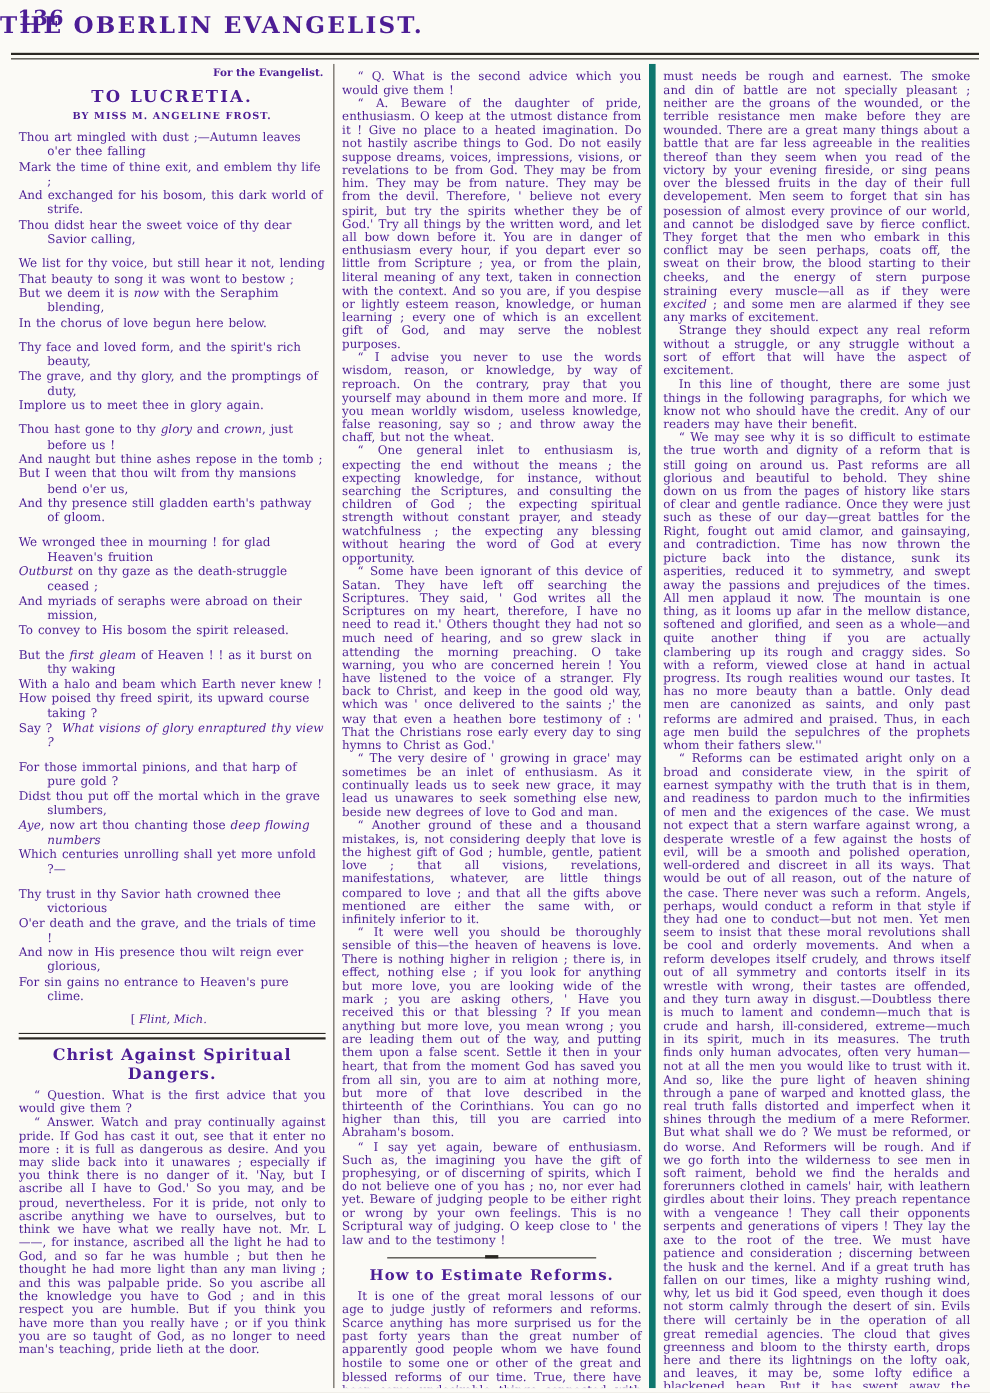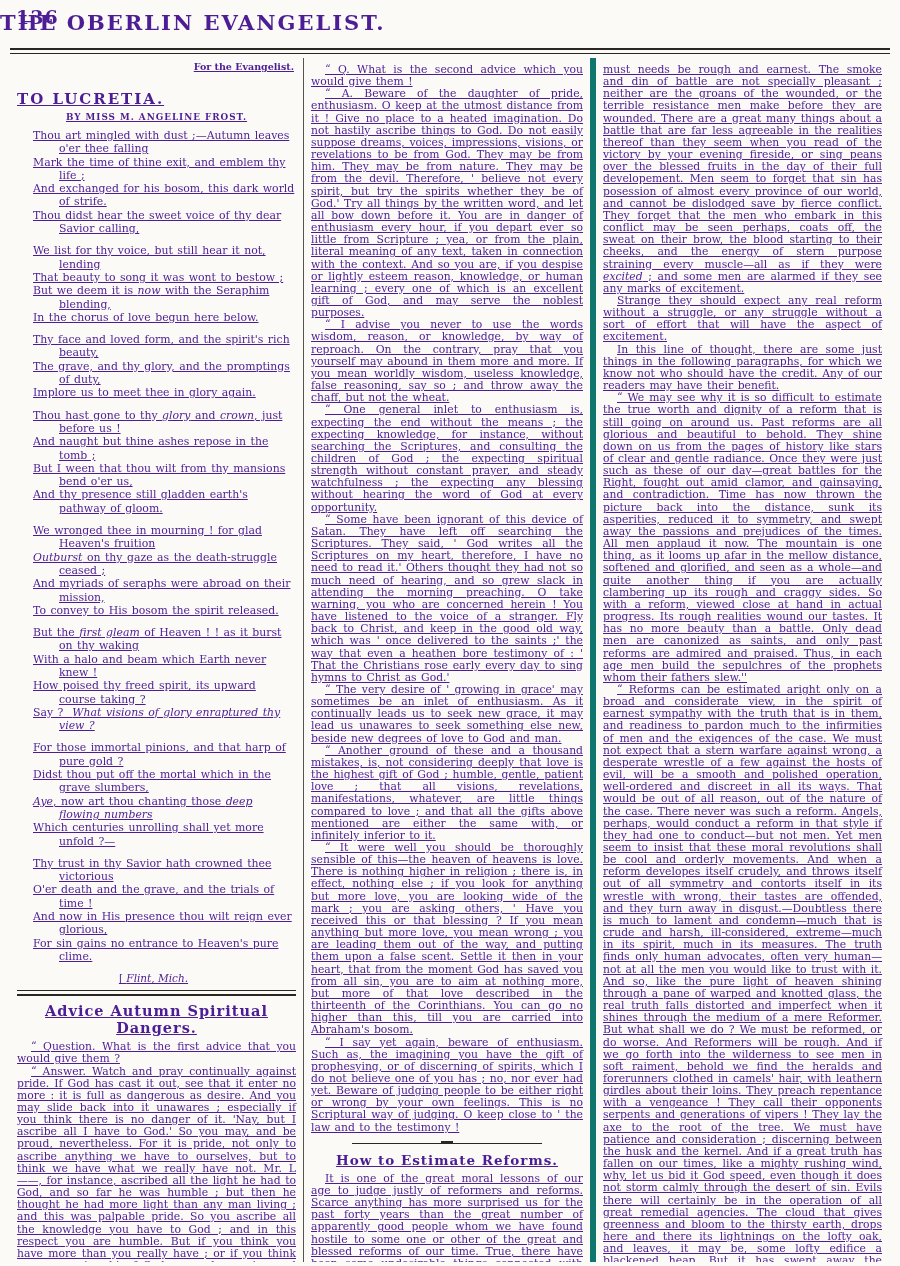--- a/index.html
+++ b/index.html
@@ -33,59 +33,57 @@
     display:flex;
     margin:4px 10px 0 10px;
     height:1204px;
     overflow:hidden;
   }
   .col{
     width:293px;
     box-sizing:border-box;
     padding:2px 7px 0 7px;
     overflow:hidden;
-    text-decoration:underline;
   }
   .col-mid{border-left:1px solid #57524b;border-right:6px solid #0f766e;}
   
   .para{
     margin:0;
     font-size:10.8px;
     line-height:12.15px;
     text-align:justify;
     text-indent:14px;
     word-spacing:1px;
   }
   .para.no-indent{text-indent:0;}
   
   .poem-credit{
     text-align:right;
     font-size:9.5px;font-weight:bold;
     margin:1px 2px 2px 0;
   }
   .poem-title{
-    text-align:left;
+    text-align:center;
     font-size:15px;font-weight:bold;
     letter-spacing:2px;
-    margin:18px 0 4px 0;
+    margin:7px 0 4px 0;
   }
   .poem-byline{
     text-align:center;
     font-size:8.8px;font-weight:bold;
     letter-spacing:1px;
     margin:0 0 7px 0;
   }
   .stanza{margin:0 0 9px 0;}
   .poem-line{
     font-size:10.9px;
     line-height:13.3px;
     padding-left:26px;
     text-indent:-26px;
     word-spacing:1px;
-    margin-left:16px;
   }
   .poem-signature{
     text-align:center;
     font-size:10.5px;
     margin:2px 6px 6px 0;
   }
   .double-rule{
     height:3px;
     border-top:1px solid #2a2723;
     border-bottom:2px solid #2a2723;
@@ -175,21 +173,21 @@
           </div>
           <div class="stanza">
             <div class="poem-line">Thy trust in thy Savior hath crowned thee victorious</div>
             <div class="poem-line">O'er death and the grave, and the trials of time !</div>
             <div class="poem-line">And now in His presence thou wilt reign ever glorious,</div>
             <div class="poem-line">For sin gains no entrance to Heaven's pure clime.</div>
           </div>
         </div>
       <div class="poem-signature">[ <i>Flint, Mich.</i></div>
       <div class="double-rule"></div>
-      <div class="section-heading">Advice Autumn Spiritual Dangers.</div>
+      <div class="section-heading">Christ Against Spiritual Dangers.</div>
       <div>
           <p class="para">“ Question.  What is the first advice that you would give them ?</p>
           <p class="para">“ Answer.  Watch and pray continually against pride. If God has cast it out, see that it enter no more : it is full as dangerous as desire.  And you may slide back into it unawares ; especially if you think there is no danger of it.  'Nay, but I ascribe all I have to God.'  So you may, and be proud, nevertheless.  For it is pride, not only to ascribe anything we have to ourselves, but to think we have what we really have not.  Mr. L——, for instance, ascribed all the light he had to God, and so far he was humble ; but then he thought he had more light than any man living ; and this was palpable pride.  So you ascribe all the knowledge you have to God ; and in this respect you are humble.  But if you think you have more than you really have ; or if you think you are so taught of God, as no longer to need man's teaching, pride lieth at the door.</p>
         </div>
     </div>
 
     <div class="col col-mid">
       <div class="spacer-sm"></div>
       <div>
           <p class="para">“ Q.  What is the second advice which you would give them !</p>

